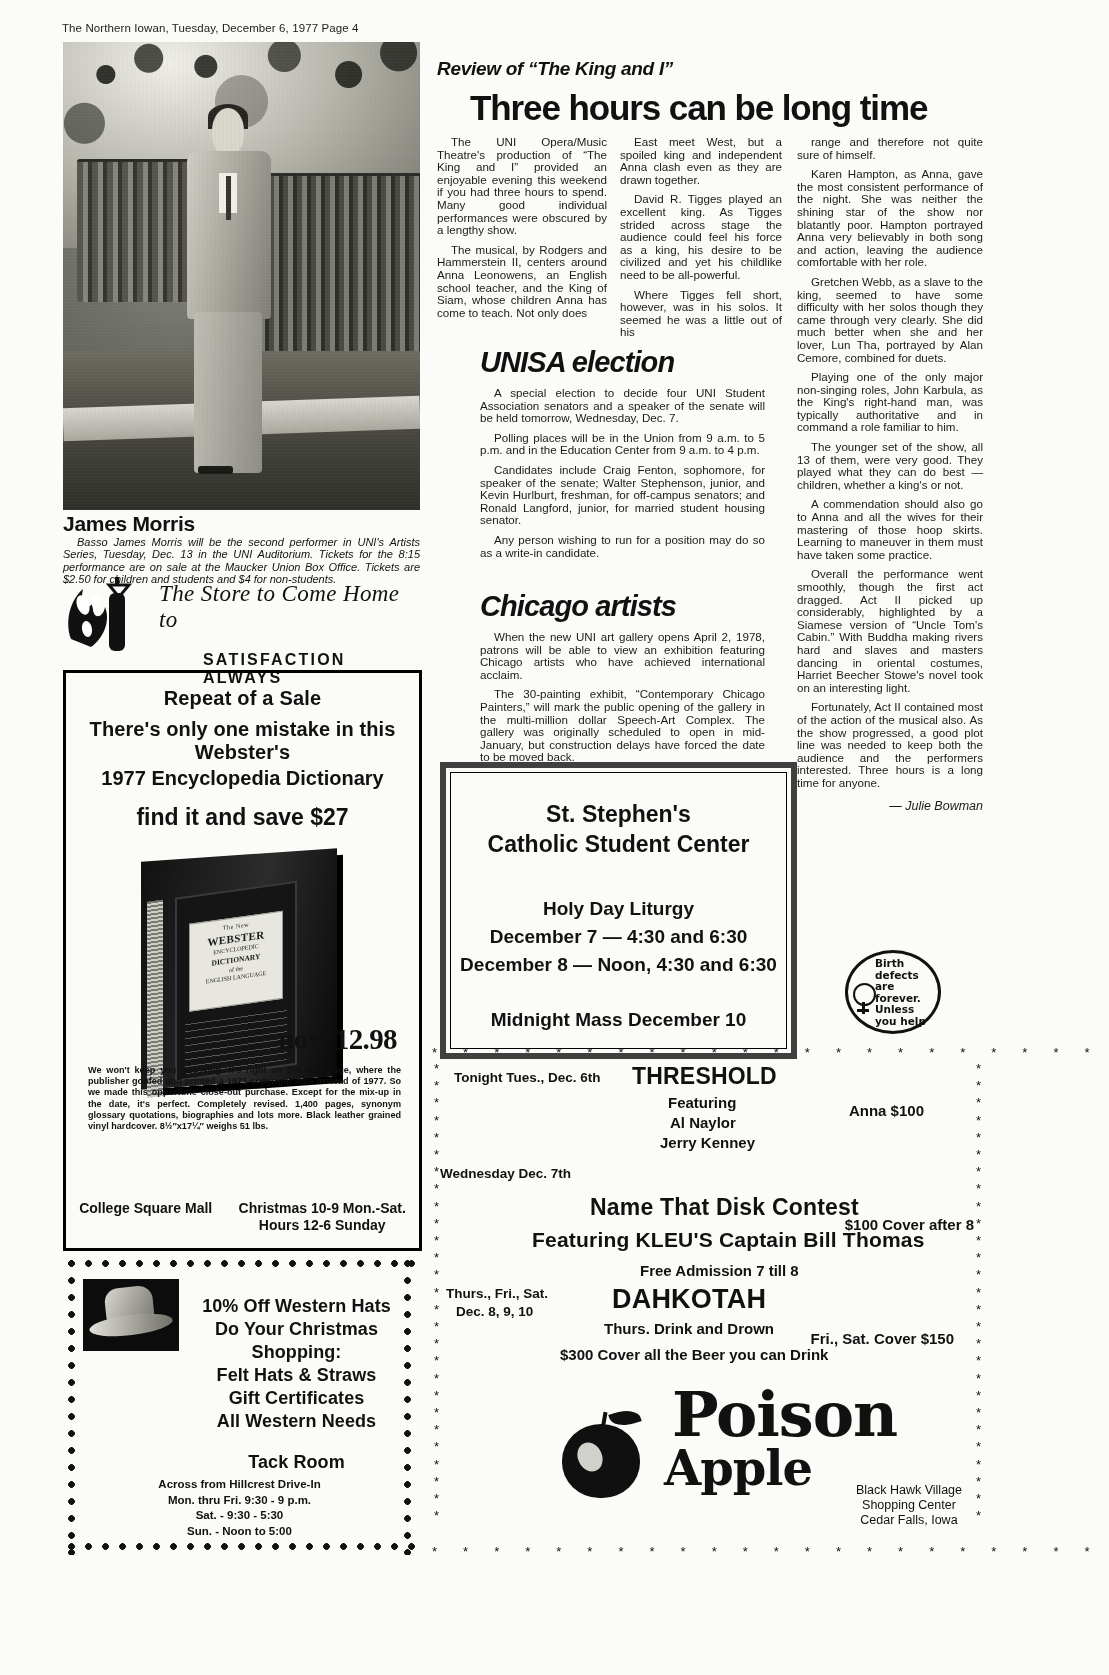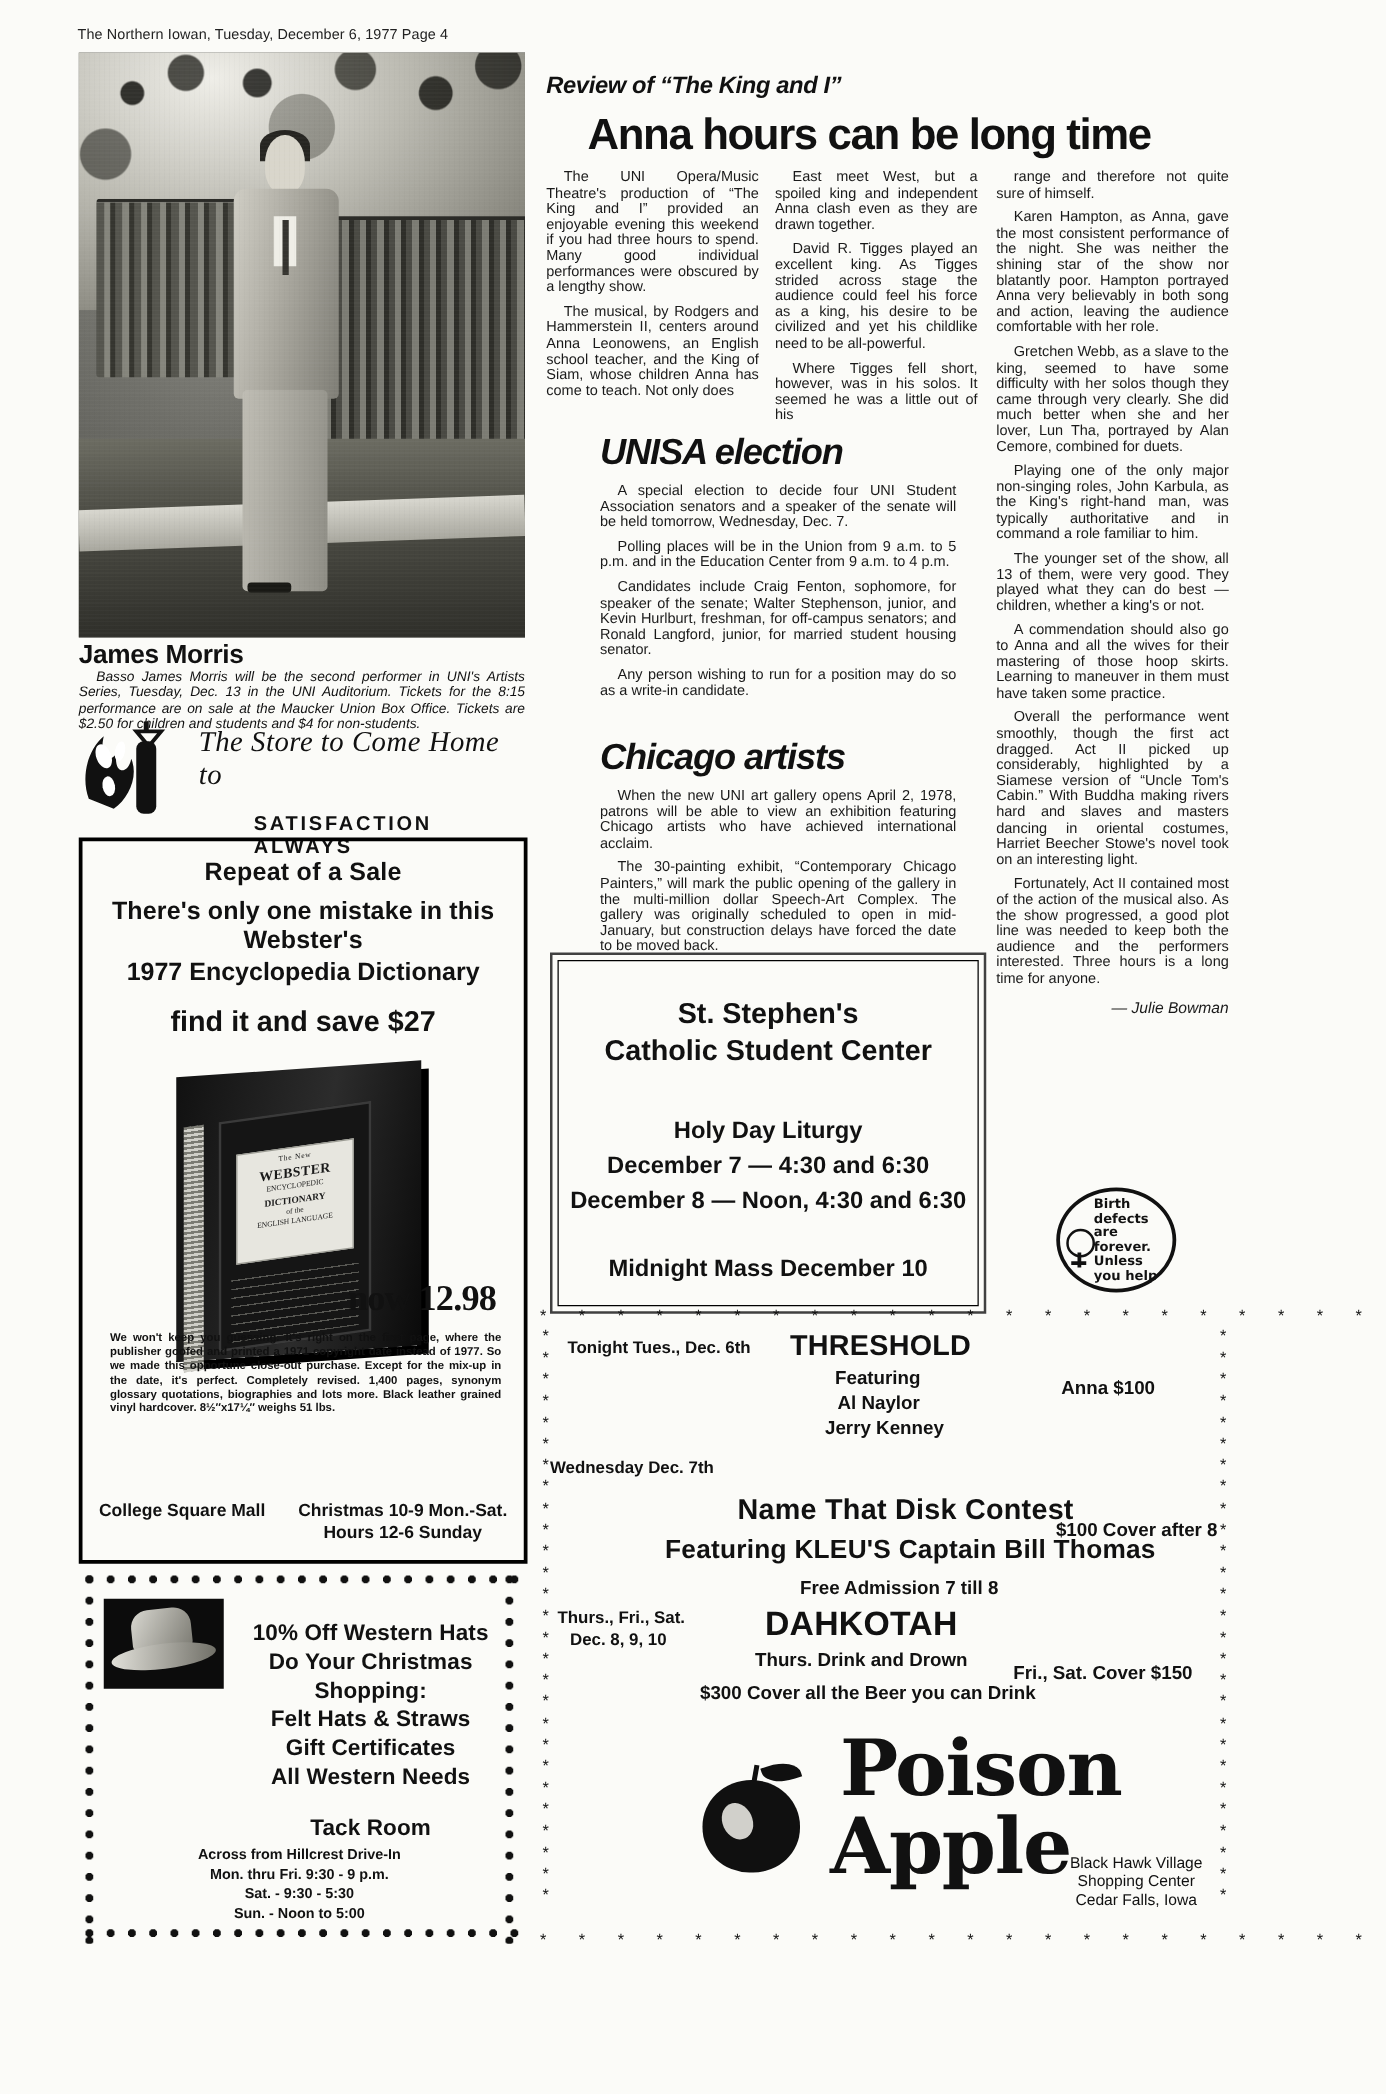--- a/index.html
+++ b/index.html
@@ -144,21 +144,21 @@
     background:linear-gradient(120deg,#d9d8d1,#7d7c74);border-radius:14px 14px 4px 4px;transform:rotate(-6deg);}
   .hat-brim{position:absolute;left:6px;top:36px;width:84px;height:20px;
     background:linear-gradient(100deg,#e3e2db,#6f6e66);border-radius:50%;transform:rotate(-7deg);}
   .tack-lines{position:absolute;left:128px;top:40px;right:14px;text-align:center;}
   .tack-lines div{font-size:18px;font-weight:bold;line-height:23px;letter-spacing:.1px;}
   .tack-title{font-size:23px;font-weight:bold;text-align:center;margin-top:18px;}
   .tack-hours{position:absolute;left:0;right:0;bottom:16px;text-align:center;font-size:11.5px;
     font-weight:bold;line-height:15.5px;}
 
   
-  .stephens{position:absolute;left:440px;top:762px;width:345px;height:285px;border:2px solid #404040;}
+  .stephens{position:absolute;left:440px;top:762px;width:345px;height:285px;border:6px solid #404040;}
   .stephens .inner{position:absolute;inset:4px;border:1px solid #000;}
   .st-t1{text-align:center;font-size:23px;font-weight:bold;margin-top:28px;}
   .st-t2{text-align:center;font-size:23px;font-weight:bold;margin-top:3px;}
   .st-h{text-align:center;font-size:19px;font-weight:bold;margin-top:40px;}
   .st-l{text-align:center;font-size:19px;font-weight:bold;margin-top:6px;}
   .st-mid{text-align:center;font-size:19px;font-weight:bold;margin-top:33px;}
 
   
   .bdlogo{position:absolute;left:845px;top:950px;width:96px;height:84px;}
   .bd-circle{position:absolute;inset:0;border:3.5px solid #111;border-radius:50%;}
@@ -172,21 +172,21 @@
   .poison{position:absolute;left:432px;top:1046px;width:556px;height:512px;}
   .starborder{position:absolute;inset:0;pointer-events:none;}
   .starrow{position:absolute;font-size:13px;letter-spacing:11.2px;line-height:13px;color:#111;white-space:nowrap;}
   .starcol{position:absolute;font-size:13px;line-height:17.2px;color:#111;width:10px;}
   .pa-label{position:absolute;font-size:13.5px;font-weight:bold;}
   .pa-big{position:absolute;font-size:23px;font-weight:bold;letter-spacing:.2px;}
   .pa-med{position:absolute;font-size:15px;font-weight:bold;}
   .pa-logo{position:absolute;left:100px;top:336px;width:440px;height:150px;}
   .pa-word1{position:absolute;left:140px;top:-4px;font-size:62px;font-weight:bold;
     font-family:"DejaVu Serif",serif;letter-spacing:-1px;}
-  .pa-word2{position:absolute;left:132px;top:58px;font-size:62px;font-weight:bold;
+  .pa-word2{position:absolute;left:132px;top:58px;font-size:48px;font-weight:bold;
     font-family:"DejaVu Serif",serif;letter-spacing:-1px;}
   .pa-apple{position:absolute;left:26px;top:26px;width:86px;height:92px;}
   .apple-body{position:absolute;left:4px;top:16px;width:78px;height:74px;background:#101010;
     border-radius:50% 50% 48% 48%;}
   .apple-leaf{position:absolute;left:52px;top:2px;width:30px;height:16px;background:#101010;
     border-radius:0 80% 0 80%;transform:rotate(-18deg);}
   .apple-stem{position:absolute;left:44px;top:4px;width:4px;height:18px;background:#101010;transform:rotate(10deg);}
   .apple-hl{position:absolute;left:20px;top:34px;width:24px;height:30px;background:#f3f2ec;
     border-radius:50%;transform:rotate(-25deg);opacity:.85;}
   .pa-addr{position:absolute;right:26px;bottom:30px;text-align:center;font-size:12.5px;line-height:15px;}
@@ -218,21 +218,21 @@
     </div>
     <div class="ph-grain"></div>
   </div>
 
   <div class="cap-name">James Morris</div>
   <div class="cap-body">
     <p>Basso James Morris will be the second performer in UNI's Artists Series, Tuesday, Dec. 13 in the UNI Auditorium. Tickets for the 8:15 performance are on sale at the Maucker Union Box Office. Tickets are $2.50 for children and students and $4 for non-students.</p>
   </div>
 
   <div class="kicker">Review of “The King and I”</div>
-  <div class="headline">Anna hours can be long time</div>
+  <div class="headline">Three hours can be long time</div>
 
   <div class="col c1">
     <div class="body-text">
       <p>The UNI Opera/Music Theatre's production of “The King and I” provided an enjoyable evening this weekend if you had three hours to spend. Many good individual performances were obscured by a lengthy show.</p>
       <p>The musical, by Rodgers and Hammerstein II, centers around Anna Leonowens, an English school teacher, and the King of Siam, whose children Anna has come to teach. Not only does</p>
     </div>
   </div>
 
   <div class="col" style="left:480px;top:336px;width:285px;">
     <div class="subhead">UNISA election</div>

